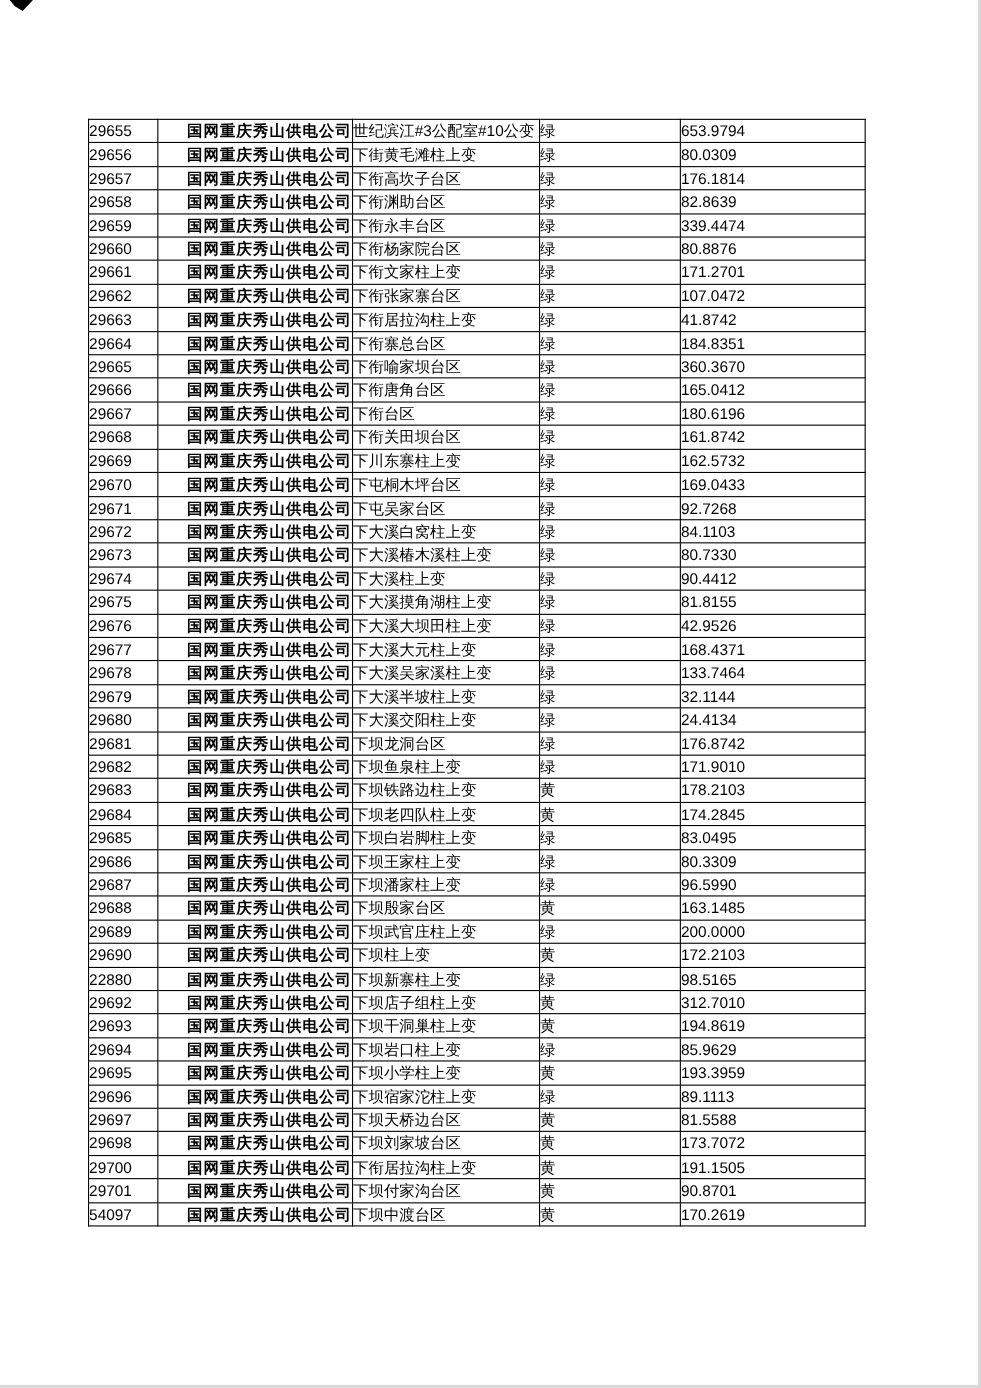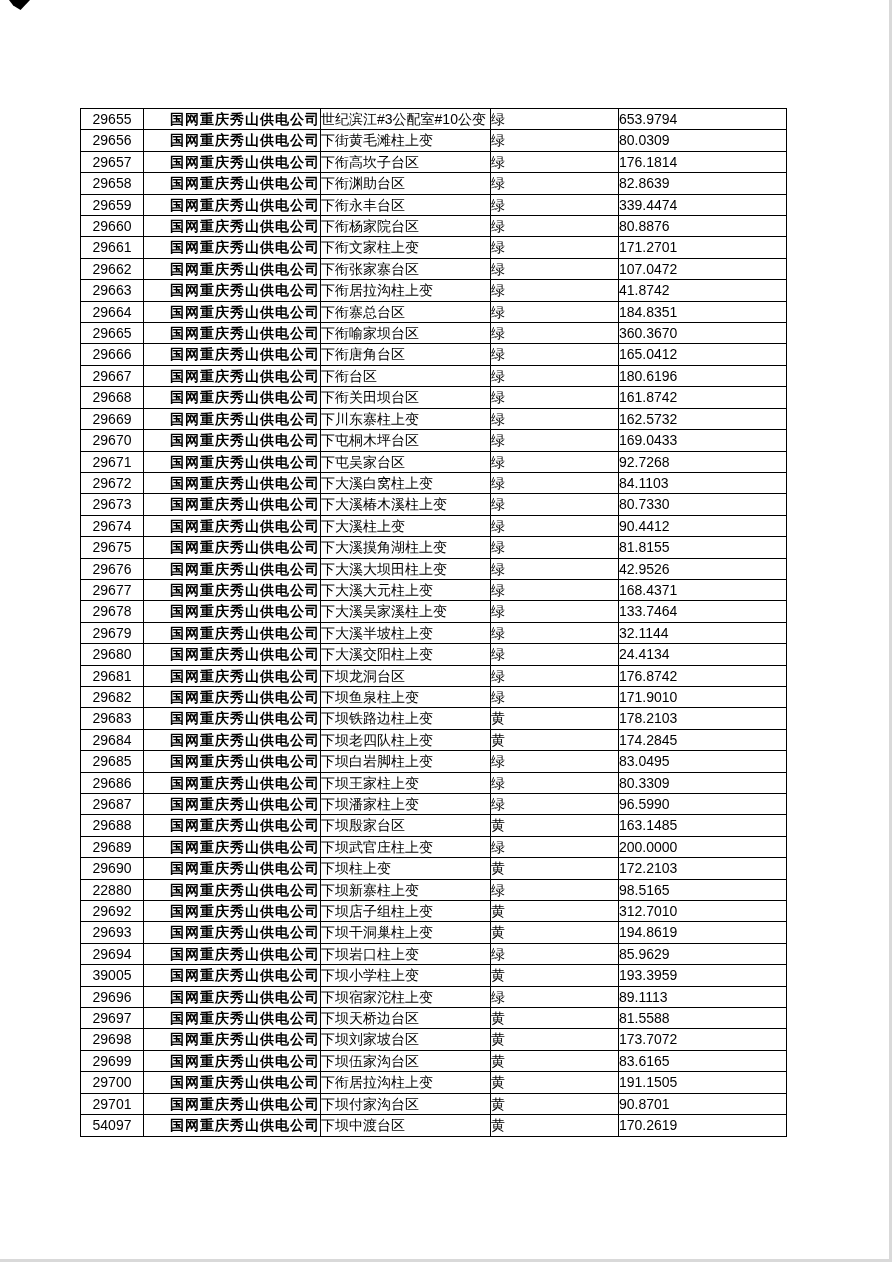--- a/index.html
+++ b/index.html
@@ -52,21 +52,20 @@
     border: 1px solid #000;
     height: 20.4px;
     line-height: 20.4px;
     padding: 0;
     font-size: 14px;
     white-space: nowrap;
     overflow: hidden;
     vertical-align: middle;
   }
   td.col-id {
-    text-align: center;
     margin-top: 13px;
   }
   td.col-company {
     padding-left: 5px;
     font-weight: bold;
     letter-spacing: 1px;
     text-align: right;
   }
   td.col-station {
     padding-left: 4px;
@@ -367,21 +366,21 @@
         <td class="col-value">194.8619</td>
       </tr>
       <tr>
         <td class="col-id">29694</td>
         <td class="col-company">国网重庆秀山供电公司</td>
         <td class="col-station">下坝岩口柱上变</td>
         <td class="col-status">绿</td>
         <td class="col-value">85.9629</td>
       </tr>
       <tr>
-        <td class="col-id">39005</td>
+        <td class="col-id">29695</td>
         <td class="col-company">国网重庆秀山供电公司</td>
         <td class="col-station">下坝小学柱上变</td>
         <td class="col-status">黄</td>
         <td class="col-value">193.3959</td>
       </tr>
       <tr>
         <td class="col-id">29696</td>
         <td class="col-company">国网重庆秀山供电公司</td>
         <td class="col-station">下坝宿家沱柱上变</td>
         <td class="col-status">绿</td>
@@ -393,27 +392,20 @@
         <td class="col-station">下坝天桥边台区</td>
         <td class="col-status">黄</td>
         <td class="col-value">81.5588</td>
       </tr>
       <tr>
         <td class="col-id">29698</td>
         <td class="col-company">国网重庆秀山供电公司</td>
         <td class="col-station">下坝刘家坡台区</td>
         <td class="col-status">黄</td>
         <td class="col-value">173.7072</td>
-      </tr>
-      <tr>
-        <td class="col-id">29699</td>
-        <td class="col-company">国网重庆秀山供电公司</td>
-        <td class="col-station">下坝伍家沟台区</td>
-        <td class="col-status">黄</td>
-        <td class="col-value">83.6165</td>
       </tr>
       <tr>
         <td class="col-id">29700</td>
         <td class="col-company">国网重庆秀山供电公司</td>
         <td class="col-station">下衔居拉沟柱上变</td>
         <td class="col-status">黄</td>
         <td class="col-value">191.1505</td>
       </tr>
       <tr>
         <td class="col-id">29701</td>

